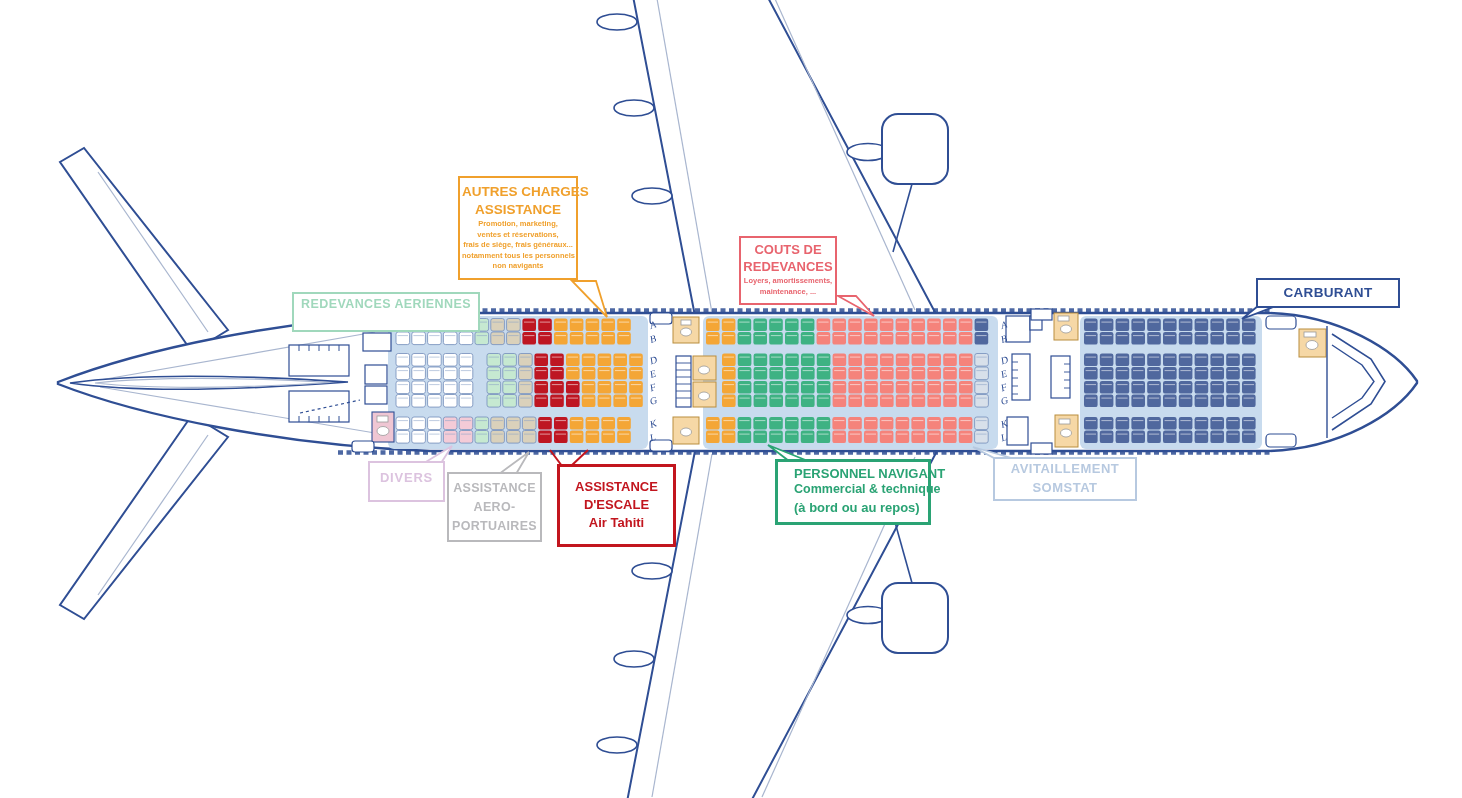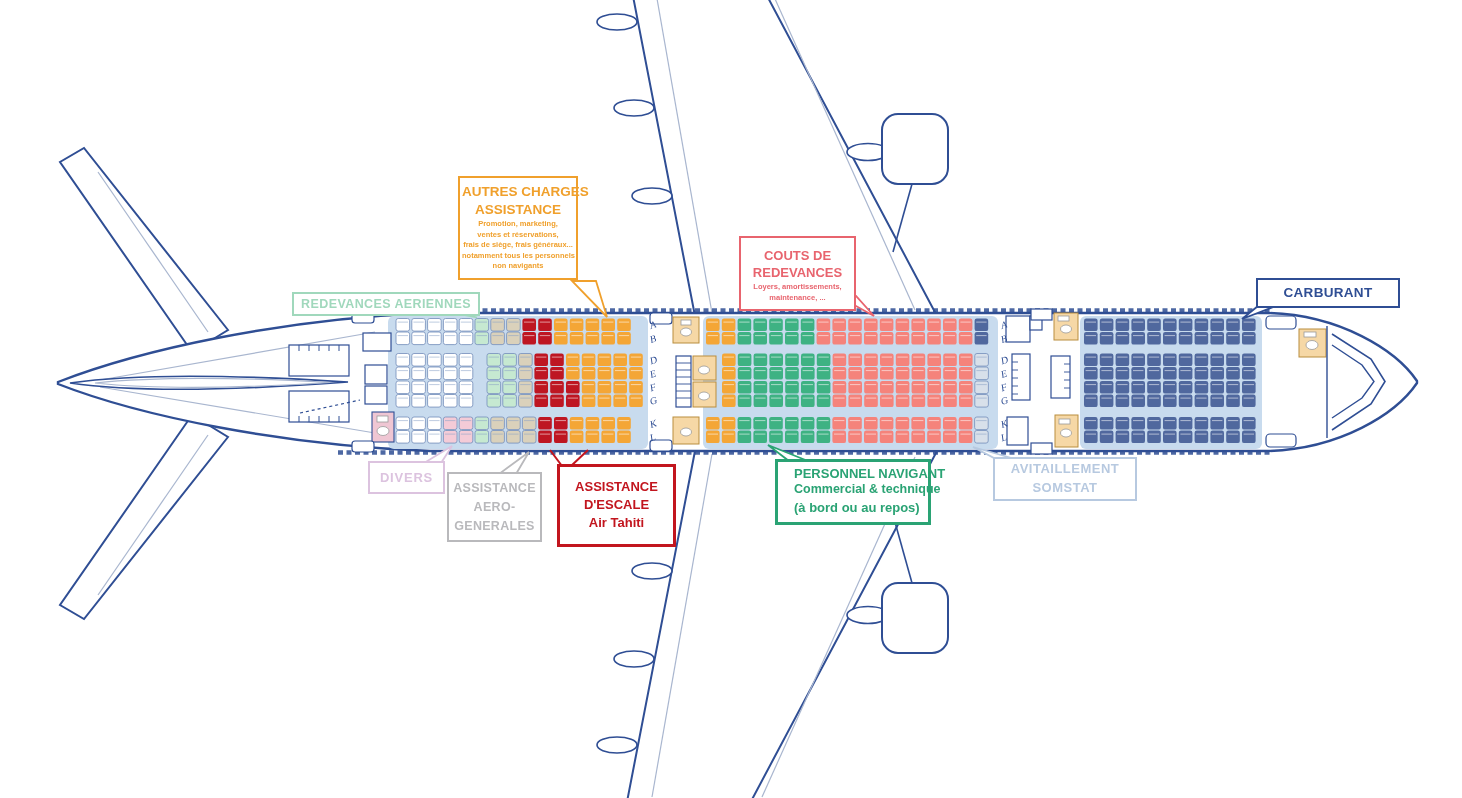--- a/index.html
+++ b/index.html
@@ -2,33 +2,33 @@
 <html style="--c-outline: #2F4E94; --c-outline_soft: #A9B6CF; --c-cabin_shade: #C8DBEE; --c-lav: #F6D8A6; --c-seat_white: #FFFFFF; --c-seat_mint: #C6E9D1; --c-seat_beige: #DAD1BB; --c-seat_pink: #F4CBD7; --c-seat_darkred: #BE1622; --c-seat_orange: #F4A636; --c-seat_green: #3EB283; --c-seat_salmon: #F5837B; --c-seat_lightblue: #D8E0EA; --c-seat_darkblue: #50689E; --c-label_orange: #F0A02C; --c-label_red: #E8646E; --c-label_darkred: #C2151E; --c-label_mint: #A0D8BC; --c-label_lavender: #DCC3DF; --c-label_gray: #B9B9BC; --c-label_green: #2AA374; --c-label_lightblue: #B7C9E0; --c-label_darkblue: #2F4E94;"><head>
 <meta charset="utf-8">
 <style>
   html,body{margin:0;padding:0;background:#fff;}
   #stage{position:relative;width:1462px;height:798px;background:#fff;overflow:hidden;
          font-family:"Liberation Sans",sans-serif;}
   #scene{position:absolute;inset:0;z-index:1;}
   .label{position:absolute;background:#fff;text-align:center;font-weight:bold;
          box-sizing:border-box;z-index:3;}
   .label div{white-space:nowrap;}
-  .lb-redev-air{left:292px;top:292px;width:188px;height:24px;border:2px solid var(--c-label_mint);
+  .lb-redev-air{left:292px;top:292px;width:188px;height:40px;border:2px solid var(--c-label_mint);
       color:var(--c-label_mint);font-size:12.5px;line-height:20px;letter-spacing:.4px;}
   .lb-autres{left:458px;top:176px;width:120px;padding:5px 2px 6px;border:2px solid var(--c-label_orange);
       color:var(--c-label_orange);}
   .lb-autres .t{font-size:13.5px;line-height:1.35;}
   .lb-autres .s{font-size:7.5px;line-height:1.4;}
-  .lb-couts{left:739px;top:236px;width:117px;padding:10px 1px 5px;border:2px solid var(--c-label_red);
+  .lb-couts{left:739px;top:236px;width:98px;padding:4px 1px 5px;border:2px solid var(--c-label_red);
       color:var(--c-label_red);}
   .lb-couts .t{font-size:13px;line-height:1.3;}
   .lb-couts .s{font-size:7.5px;line-height:1.45;}
   .lb-carburant{left:1256px;top:278px;width:144px;height:30px;border:2px solid var(--c-label_darkblue);
       color:var(--c-label_darkblue);font-size:13.5px;line-height:26px;letter-spacing:.3px;}
-  .lb-divers{left:368px;top:461px;width:77px;height:33px;border:2px solid var(--c-label_lavender);
+  .lb-divers{left:368px;top:461px;width:77px;height:41px;border:2px solid var(--c-label_lavender);
       color:var(--c-label_lavender);font-size:13px;line-height:29px;letter-spacing:.8px;}
   .lb-aero{left:447px;top:472px;width:95px;padding:5px 0;border:2px solid var(--c-label_gray);
       color:var(--c-label_gray);font-size:12.5px;line-height:1.5;letter-spacing:.3px;}
   .lb-assist{left:557px;top:464px;width:119px;padding:11px 0;border:3px solid var(--c-label_darkred);
       color:var(--c-label_darkred);font-size:13px;line-height:1.4;}
   .lb-perso{left:775px;top:459px;width:156px;padding:4px 16px 5px;border:3px solid var(--c-label_green);
       color:var(--c-label_green);}
   .lb-perso .t1{font-size:13px;line-height:1.25;}
   .lb-perso .t2{font-size:12.5px;line-height:1.25;}
   .lb-perso .s{font-size:13px;line-height:1.5;}
@@ -931,21 +931,21 @@
   <div>CARBURANT</div>
 </div>
 
 <div class="label lb-divers">
   <div>DIVERS</div>
 </div>
 
 <div class="label lb-aero">
   <div>ASSISTANCE</div>
   <div>AERO-</div>
-  <div>GENERALES</div>
+  <div>PORTUAIRES</div>
 </div>
 
 <div class="label lb-assist">
   <div>ASSISTANCE</div>
   <div>D'ESCALE</div>
   <div>Air Tahiti</div>
 </div>
 
 <div class="label lb-perso">
   <div class="t1">PERSONNEL NAVIGANT</div>

